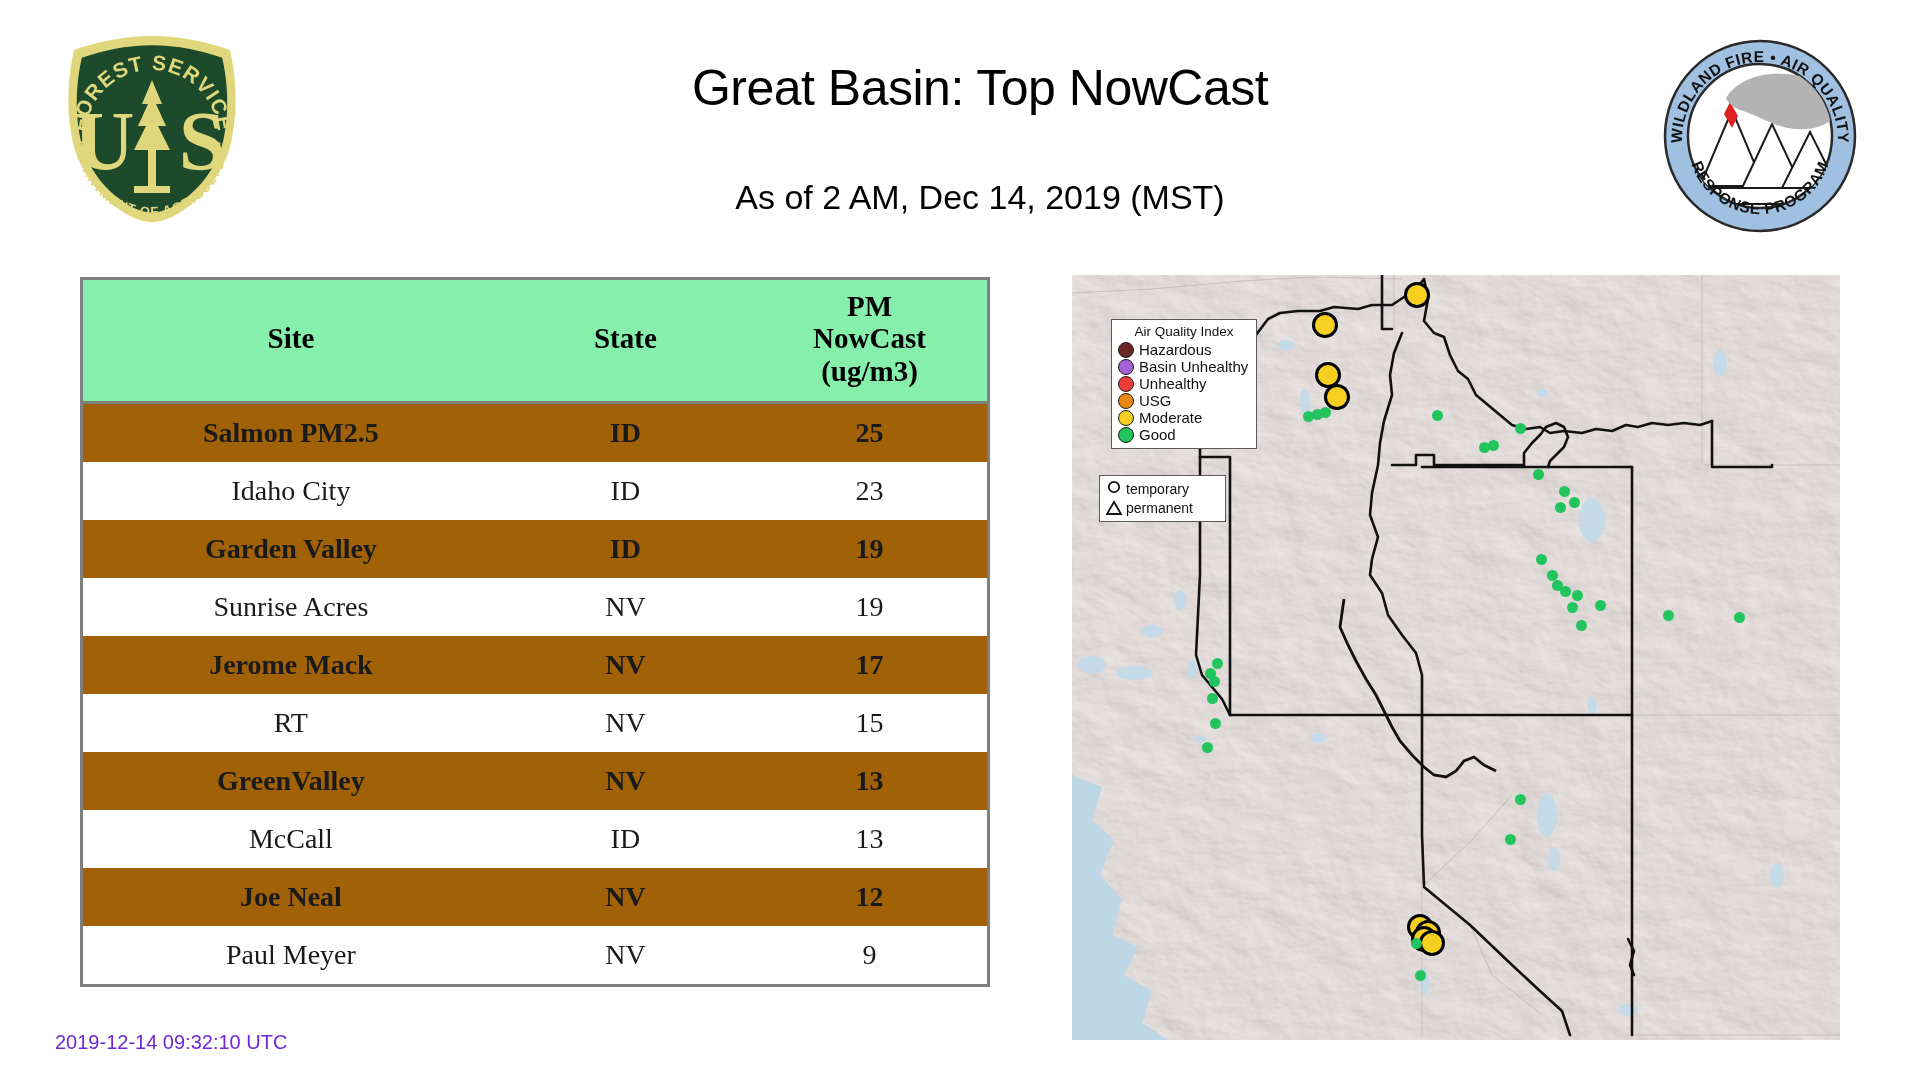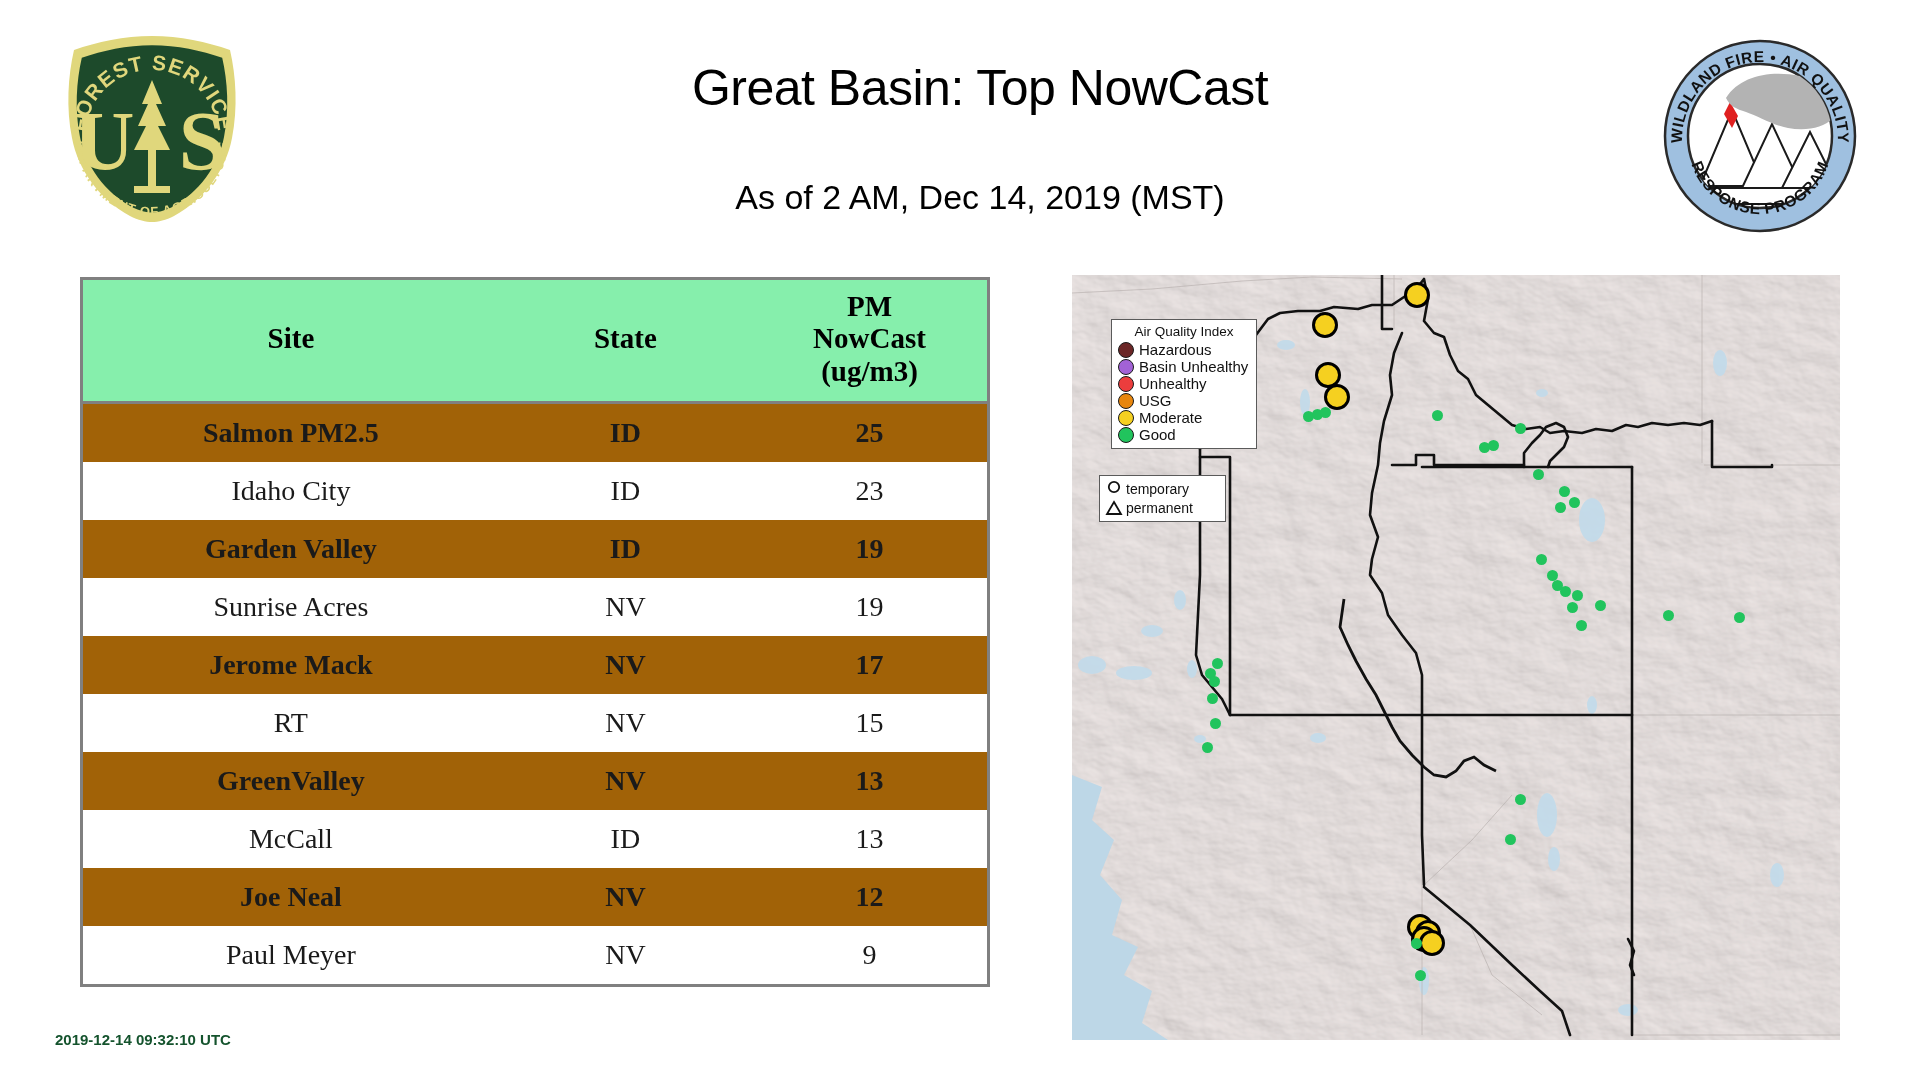--- a/index.html
+++ b/index.html
@@ -98,23 +98,22 @@
   .shape-label{font-size:14px;color:#111;}
 
   
   .site-marker{position:absolute;border-radius:50%;box-sizing:border-box;}
   .m-good{background:#21c45d;width:11px;height:11px;margin-left:-5.5px;margin-top:-5.5px;}
   .m-moderate{background:#f5d020;border:3px solid #000;width:26px;height:26px;margin-left:-13px;margin-top:-13px;}
 
   
   #timestamp{
     position:absolute;left:55px;top:1031px;
-    font-size:15px;color:#14532d;
+    font-size:20px;color:#6d28d9;
     font-family:"Liberation Sans", sans-serif;
-    font-weight:bold;
   }
 </style>
 </head>
 <body>
 
 <div id="fs-logo">
   <svg viewBox="0 0 200 200" width="200" height="200" aria-hidden="true">
     <defs>
       <path id="shieldpath" d="M100 8 C 128 8 155 14 178 22 C 184 48 186 80 180 110
         C 174 142 152 172 122 188 C 114 192 106 194 100 194

